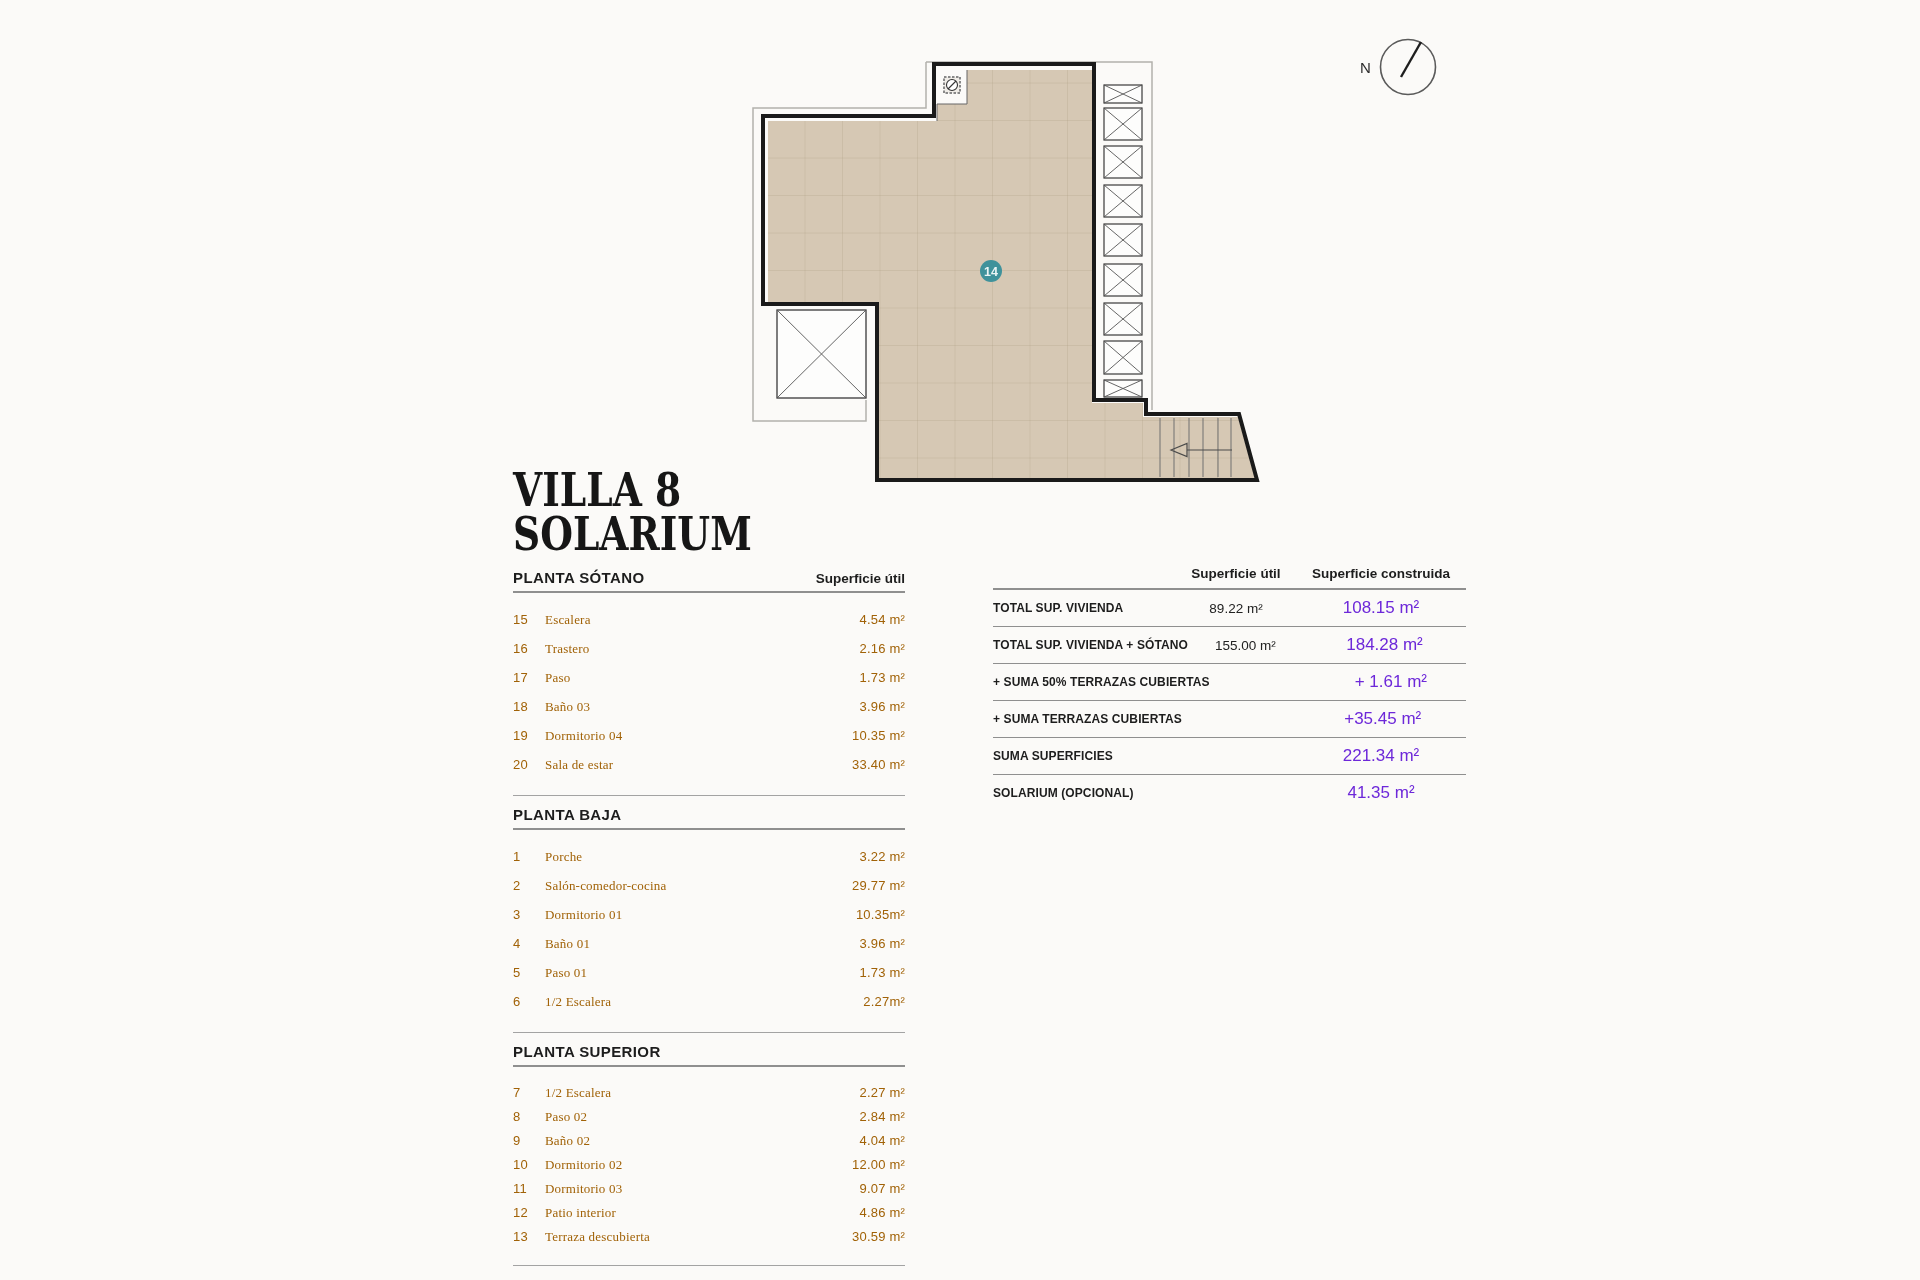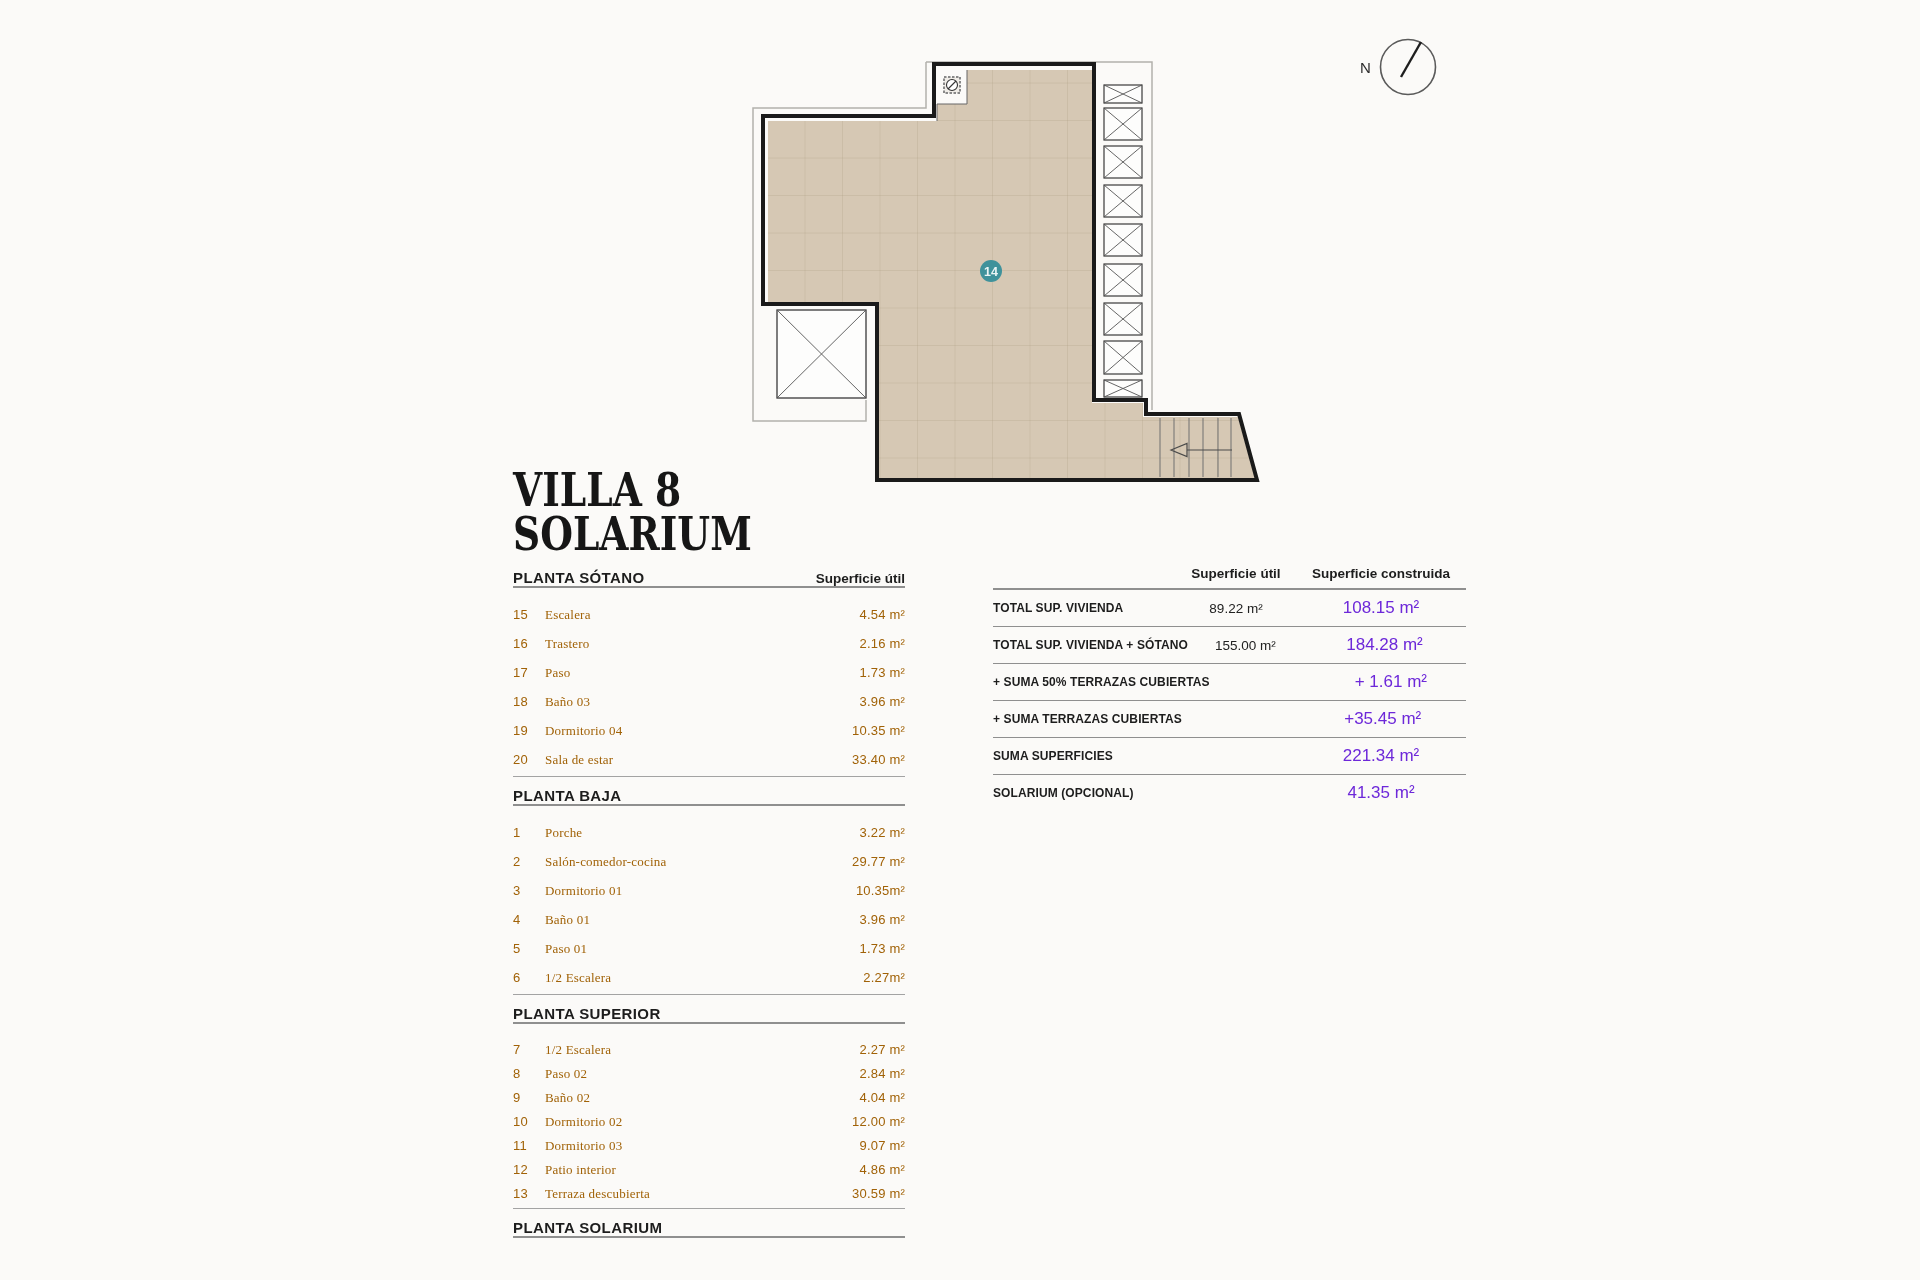--- a/index.html
+++ b/index.html
@@ -11,23 +11,23 @@
   }
   
   #title{
     position:absolute;left:513px;top:468px;
     font-family:"DejaVu Serif","Liberation Serif",serif;
     font-weight:700;font-size:47px;line-height:44px;color:#161616;
     transform:scaleX(.8);transform-origin:left top;white-space:nowrap;
   }
   
   #left-table{position:absolute;left:513px;top:569px;width:392px;}
-  .lt-section + .lt-section{border-top:1.5px solid #a3a3a3;margin-top:2px;padding-top:10px;}
+  .lt-section + .lt-section{border-top:1.5px solid #a3a3a3;margin-top:16px;padding-top:10px;}
   .lt-header{display:flex;justify-content:space-between;align-items:flex-end;
-    border-bottom:2px solid #8f8f8f;}
+    border-bottom:2px solid #8f8f8f;padding-bottom:5px;}
   .lt-title{font-weight:bold;font-size:15px;letter-spacing:.4px;color:#1d1d1d;}
   .lt-area-col{font-weight:bold;font-size:13.5px;color:#1d1d1d;}
   .lt-rows{padding-top:12px;}
   .lt-row{display:flex;padding:6.5px 0;font-size:13px;color:#a16207;letter-spacing:.2px;}
   .lt-num{width:32px;}
   .lt-label{flex:1;font-family:Liberation Serif, serif;}
   .lt-value{text-align:right;white-space:nowrap;}
   .lt-section:nth-child(3) .lt-row{padding:4px 0;}
   .lt-section:nth-child(3) .lt-rows{padding-top:14px;}
   .lt-section:nth-child(4) .lt-rows{padding-top:12px;}

